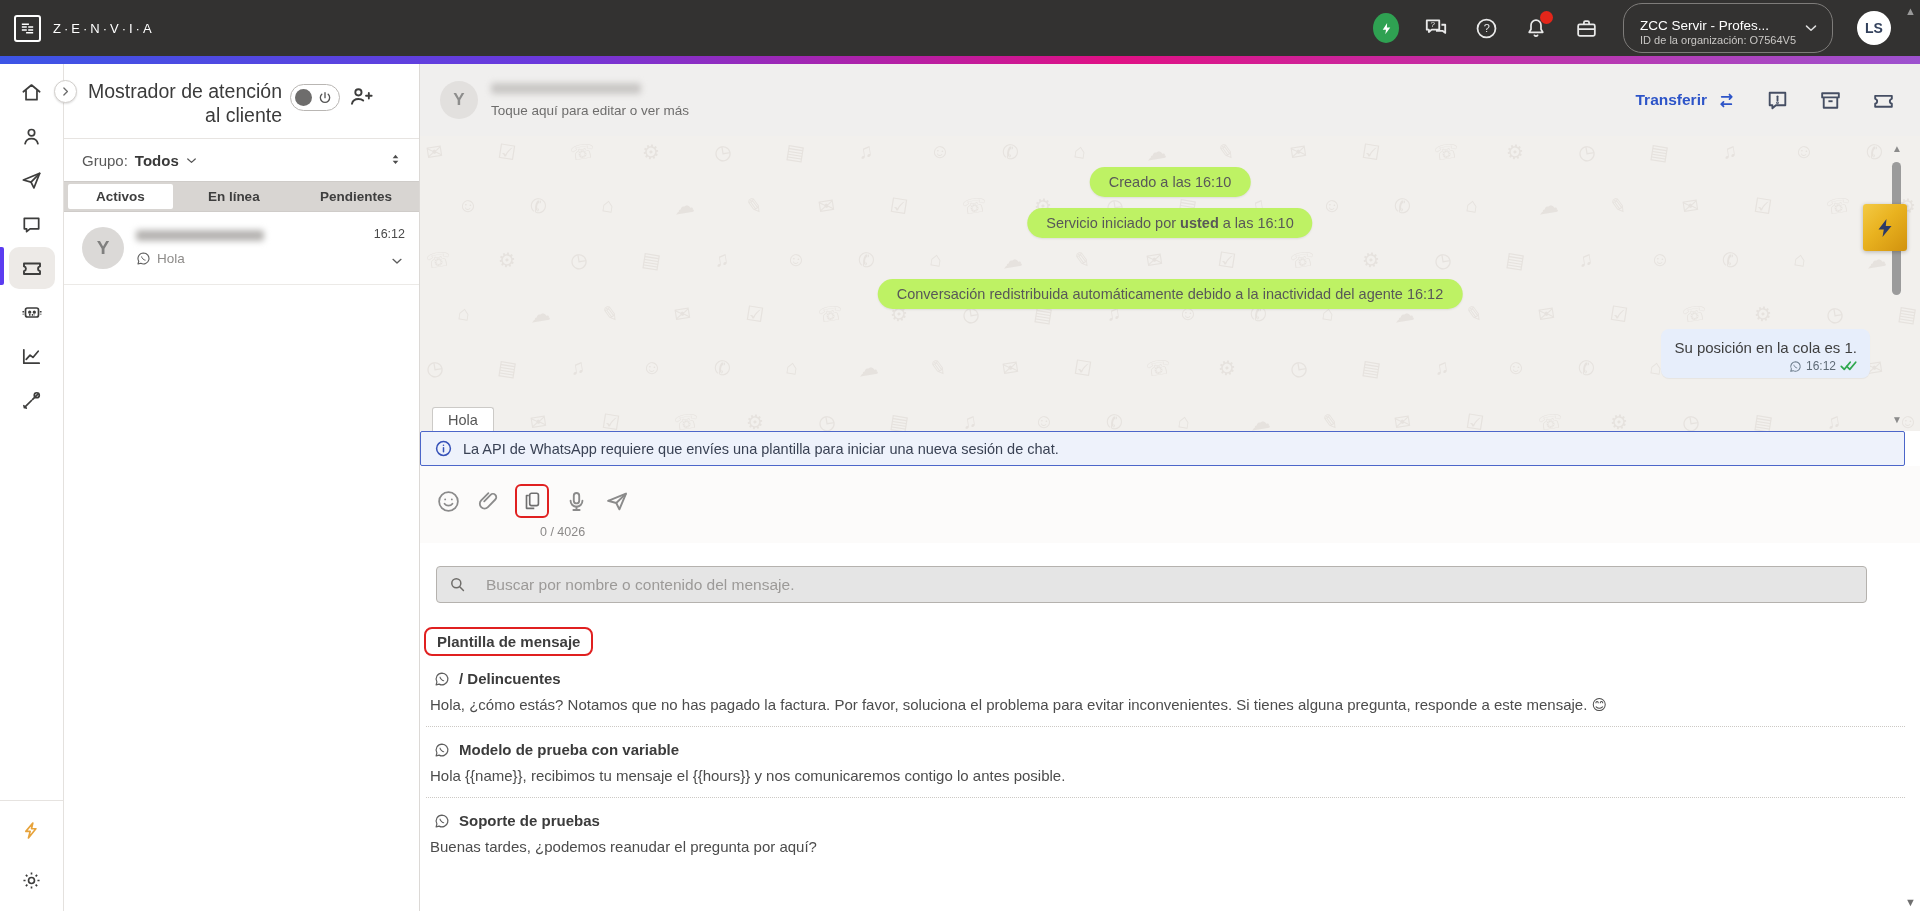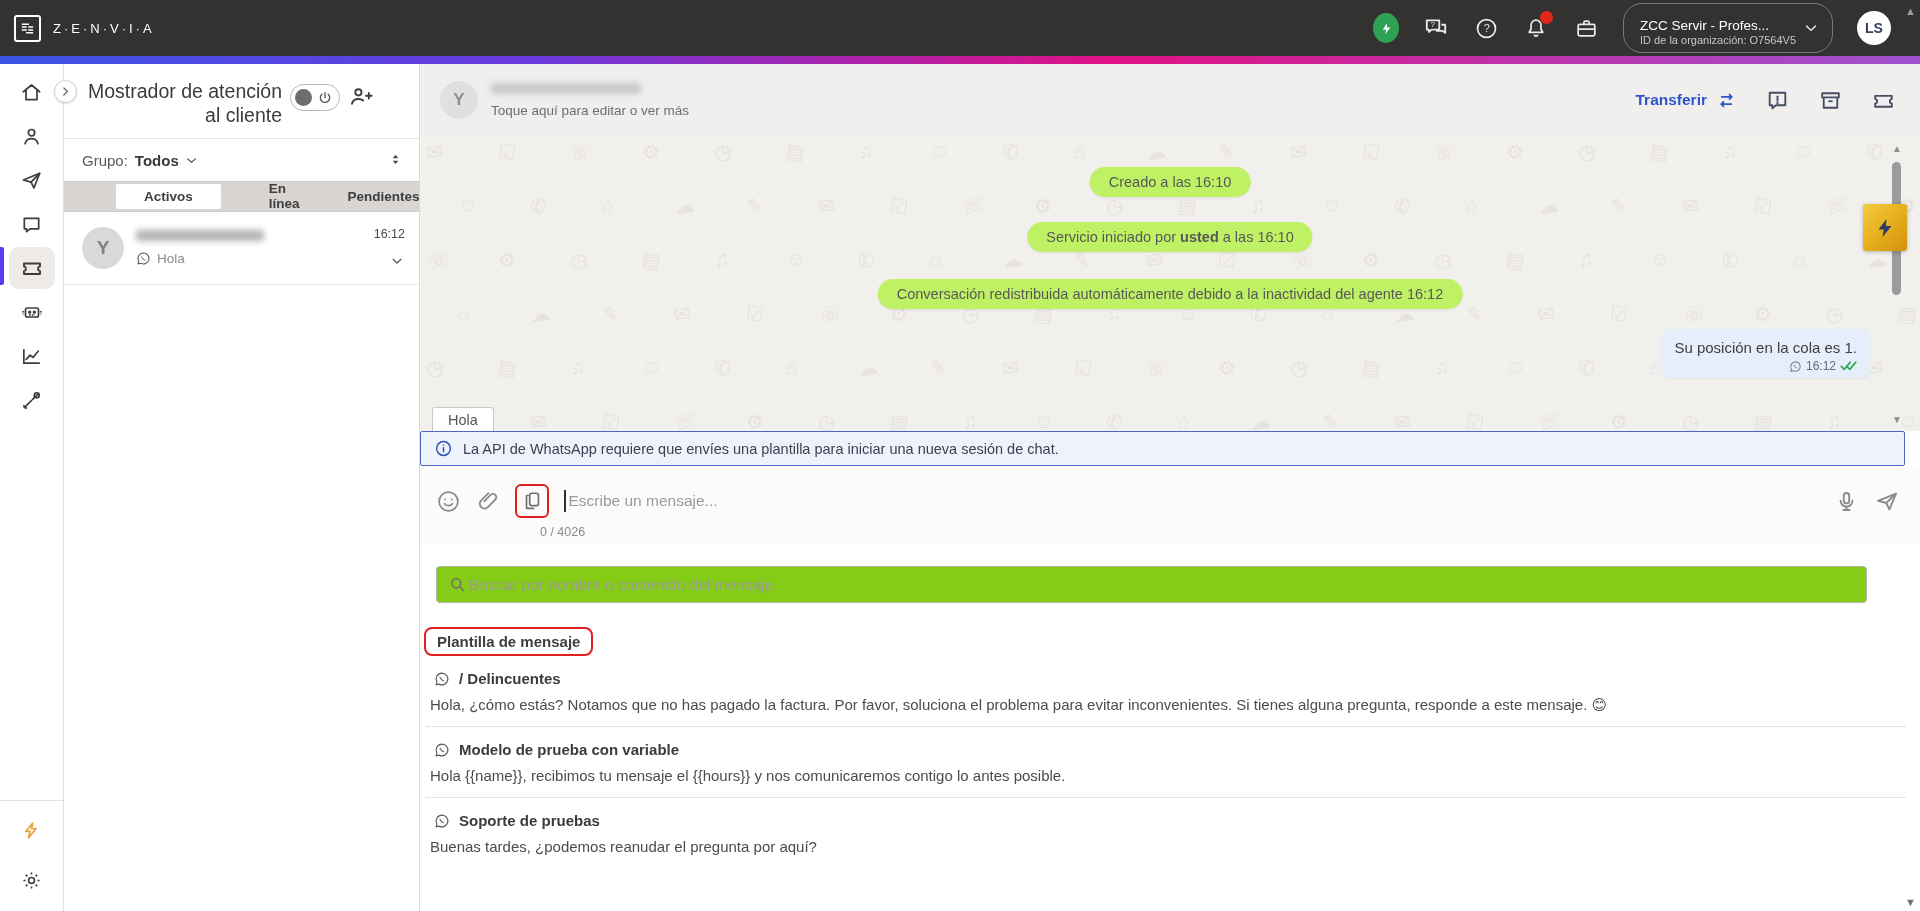--- a/index.html
+++ b/index.html
@@ -39,21 +39,21 @@
   .panel-header { display:flex; align-items:flex-start; padding:16px 14px 10px 18px; gap:8px; border-bottom:1px solid #e7e4e1; }
   .panel-title { font-size:19.5px; font-weight:400; color:#3b3b3b; line-height:1.22; width:200px;text-align:right; }
   .toggle-pill { width:50px; height:27px; border:1.5px solid #b9b6b3; border-radius:15px; display:flex; align-items:center; padding:0 4px; gap:5px; cursor:pointer; margin-top:4px; flex:none; }
   .toggle-dot { width:17px; height:17px; border-radius:50%; background:#6e6d6c; }
   .person-add { color:#3d3d3c; margin-top:4px; cursor:pointer; }
   .group-row { display:flex; align-items:center; padding:13px 16px 12px 18px; font-size:15px; color:#5a5a5a; }
   .group-value { font-weight:700; color:#393939; margin-left:7px; }
   .group-chev { color:#555; margin-left:5px; display:flex; }
   .sort-icon { margin-left:auto; color:#4c4c4c; cursor:pointer; display:flex; }
   .tabs { display:flex; background:#d8d5d2; border-top:1px solid #cfccc9; border-bottom:1px solid #cfccc9; height:31px; padding:2px 2px 2px 4px; }
-  .tab { flex:1; display:flex; align-items:center; justify-content:center; font-size:13.5px; font-weight:600; color:#3e3e3e; cursor:pointer;margin-left:48px; }
+  .tab { flex:1; display:flex; align-items:center; justify-content:center; font-size:13.5px; font-weight:600; color:#3e3e3e; cursor:pointer; }
   .tab.active { background:#fff; border-radius:2px; flex:0 0 30%; }
   .conv-item { display:flex; gap:12px; padding:15px 14px 15px 18px; border-bottom:1px solid #eceae7; cursor:pointer; align-items:flex-start; }
   .conv-avatar { width:42px; height:42px; border-radius:50%; background:#dbd9d7; color:#80807f; font-weight:700; font-size:19px; display:flex; align-items:center; justify-content:center; flex:none; }
   .conv-main { flex:1; padding-top:3px; }
   .blur-bar { height:11px; background:#b5b3b1; border-radius:3px; filter:blur(3px); }
   .conv-name { width:128px; margin-bottom:10px; }
   .conv-preview { display:flex; align-items:center; gap:6px; color:#8e8c8a; font-size:13.5px; }
   .conv-right { text-align:right; }
   .conv-time { font-size:12.5px; color:#4a4a4a; }
   .conv-chev { color:#5c5c5c; margin-top:12px; display:flex; justify-content:flex-end; cursor:pointer; }
@@ -84,21 +84,21 @@
   .composer { padding:12px 20px 4px 16px; background:#fcfbfa; flex:none; }
   .composer-row { display:flex; align-items:center; gap:15px; height:46px; }
   .comp-icon { color:#8b8b8b; display:flex; cursor:pointer; }
   .tpl-btn { border:2px solid var(--highlight_red); border-radius:6px; padding:3px 4px; display:flex; color:#6f6f6f; cursor:pointer; }
   .input-wrap { flex:1; display:flex; align-items:center; }
   .caret { width:1.5px; height:22px; background:#2f2f2f; margin-right:3px; }
   .msg-input { border:none; outline:none; background:transparent; font-size:15.5px; width:100%; color:#333; font-family:inherit; }
   .msg-input::placeholder, .search-input::placeholder { color:#9c9a98; opacity:1; }
   .counter { margin:1px 0 0 104px; font-size:12.5px; color:#8b8988; }
   .warning-banner { margin:11px 15px 0 0; background:var(--warning_bg); border:1px solid #ddbc6e; border-radius:3px; display:flex; align-items:center; gap:11px; padding:8px 13px; font-size:14.5px; color:#403c34; flex:none; }
-  .search-box { margin:23px 53px 0 16px; border:1px solid #b5b2ae; border-radius:4px; height:37px; display:flex; align-items:center; gap:2px; padding:0 11px; background:#84cc16; color:#8f8d8b; flex:none; }
+  .search-box { margin:23px 53px 0 16px; border:1px solid #b5b2ae; border-radius:4px; height:37px; display:flex; align-items:center; gap:19px; padding:0 11px; background:#e5e5e5; color:#8f8d8b; flex:none; }
   .search-input { border:none; outline:none; flex:1; font-size:15.5px; color:#333; font-family:inherit; background:transparent; }
   .chip { margin:24px 0 0 4px; display:inline-block; align-self:flex-start; border:2px solid var(--highlight_red); border-radius:8px; padding:4px 11px; font-size:15px; font-weight:600; color:#3d3d3d; }
   .templates { padding:0 15px 0 6px; overflow:hidden; flex:1; }
   .tpl-item { padding:14px 0 11px 8px; border-bottom:1px dotted #ccc9c5; cursor:pointer; }
   .tpl-item:last-child { border-bottom:none; }
   .tpl-name { display:flex; align-items:center; gap:9px; font-size:15px; font-weight:700; color:#3b3b3b; }
   .tpl-body { margin:8px 0 0 -4px; font-size:15px; color:#4c4c4c; line-height:20px; }
   .wa-icon { color:#5f5f5f; display:flex; flex:none; }
 
   
@@ -462,21 +462,21 @@
             <span style="left: 974px; top: 274px; transform: rotate(-9deg);">✉</span>
             <span style="left: 1046px; top: 274px; transform: rotate(9deg);">☑</span>
             <span style="left: 1118px; top: 274px; transform: rotate(-9deg);">☏</span>
             <span style="left: 1190px; top: 274px; transform: rotate(9deg);">⚙</span>
             <span style="left: 1262px; top: 274px; transform: rotate(-9deg);">◷</span>
             <span style="left: 1334px; top: 274px; transform: rotate(9deg);">▤</span>
             <span style="left: 1406px; top: 274px; transform: rotate(-9deg);">♫</span>
             <span style="left: 1478px; top: 274px; transform: rotate(9deg);">☺</span>
           </div>
         <div class="sys-pill" style="top:31px">Creado a las 16:10</div>
-        <div class="sys-pill" style="top:86px"><span>Servicio iniciado por </span><b>usted</b><span> a las 16:10</span></div>
+        <div class="sys-pill" style="top:72px"><span>Servicio iniciado por </span><b>usted</b><span> a las 16:10</span></div>
         <div class="sys-pill" style="top:143px">Conversación redistribuida automáticamente debido a la inactividad del agente 16:12</div>
         <div class="outgoing">
           <div>Su posición en la cola es 1.</div>
           <div class="outgoing-meta">
             <span class="wa-icon" style="color:#6b7b8a">
               <svg width="13" height="13" viewBox="0 0 24 24" fill="none" stroke="currentColor" stroke-width="1.9" stroke-linejoin="round">
                   <path d="M12 3.2a8.8 8.8 0 0 0-7.6 13.2L3.2 20.8l4.5-1.1A8.8 8.8 0 1 0 12 3.2z"></path>
                   <path d="M9 8.7c-.2 2.4 3.6 6.2 6.2 6" stroke-width="1.7"></path>
                 </svg>
             </span>
@@ -523,24 +523,20 @@
             <svg width="24" height="24" viewBox="0 0 24 24" fill="none" stroke="currentColor" stroke-width="1.8" stroke-linecap="round" stroke-linejoin="round">
                 <path d="M8.2 12.3 14.6 5.8a3.3 3.3 0 0 1 4.7 4.7l-7.4 7.6a4.7 4.7 0 0 1-6.7-6.7L12.4 4.2"></path>
               </svg>
           </span>
           <span class="tpl-btn">
             <svg width="22" height="24" viewBox="0 0 24 26" fill="none" stroke="currentColor" stroke-width="1.8" stroke-linejoin="round">
                 <path d="M8.5 7H6v14h8.5"></path>
                 <rect x="9.5" y="4.5" width="9.5" height="13.5" rx="2"></rect>
               </svg>
           </span>
-          <div class="input-wrap">
-            <span class="caret"></span>
-            <input class="msg-input" type="text" placeholder="Escribe un mensaje..." style="">
-          </div>
           <span class="comp-icon">
             <svg width="25" height="25" viewBox="0 0 24 24" fill="none" stroke="currentColor" stroke-width="1.8" stroke-linecap="round" stroke-linejoin="round">
                 <rect x="9.4" y="3.8" width="5.2" height="10" rx="2.6"></rect>
                 <path d="M6.3 11.3a5.7 5.7 0 0 0 11.4 0"></path>
                 <path d="M12 17v3.2M9 20.2h6"></path>
               </svg>
           </span>
           <span class="comp-icon">
             <svg width="26" height="26" viewBox="0 0 24 24" fill="none" stroke="currentColor" stroke-width="1.8" stroke-linejoin="round">
                 <path d="M3.8 11.8 20.3 5.2 14.2 19.7 11.3 13.8 3.8 11.8z"></path>

